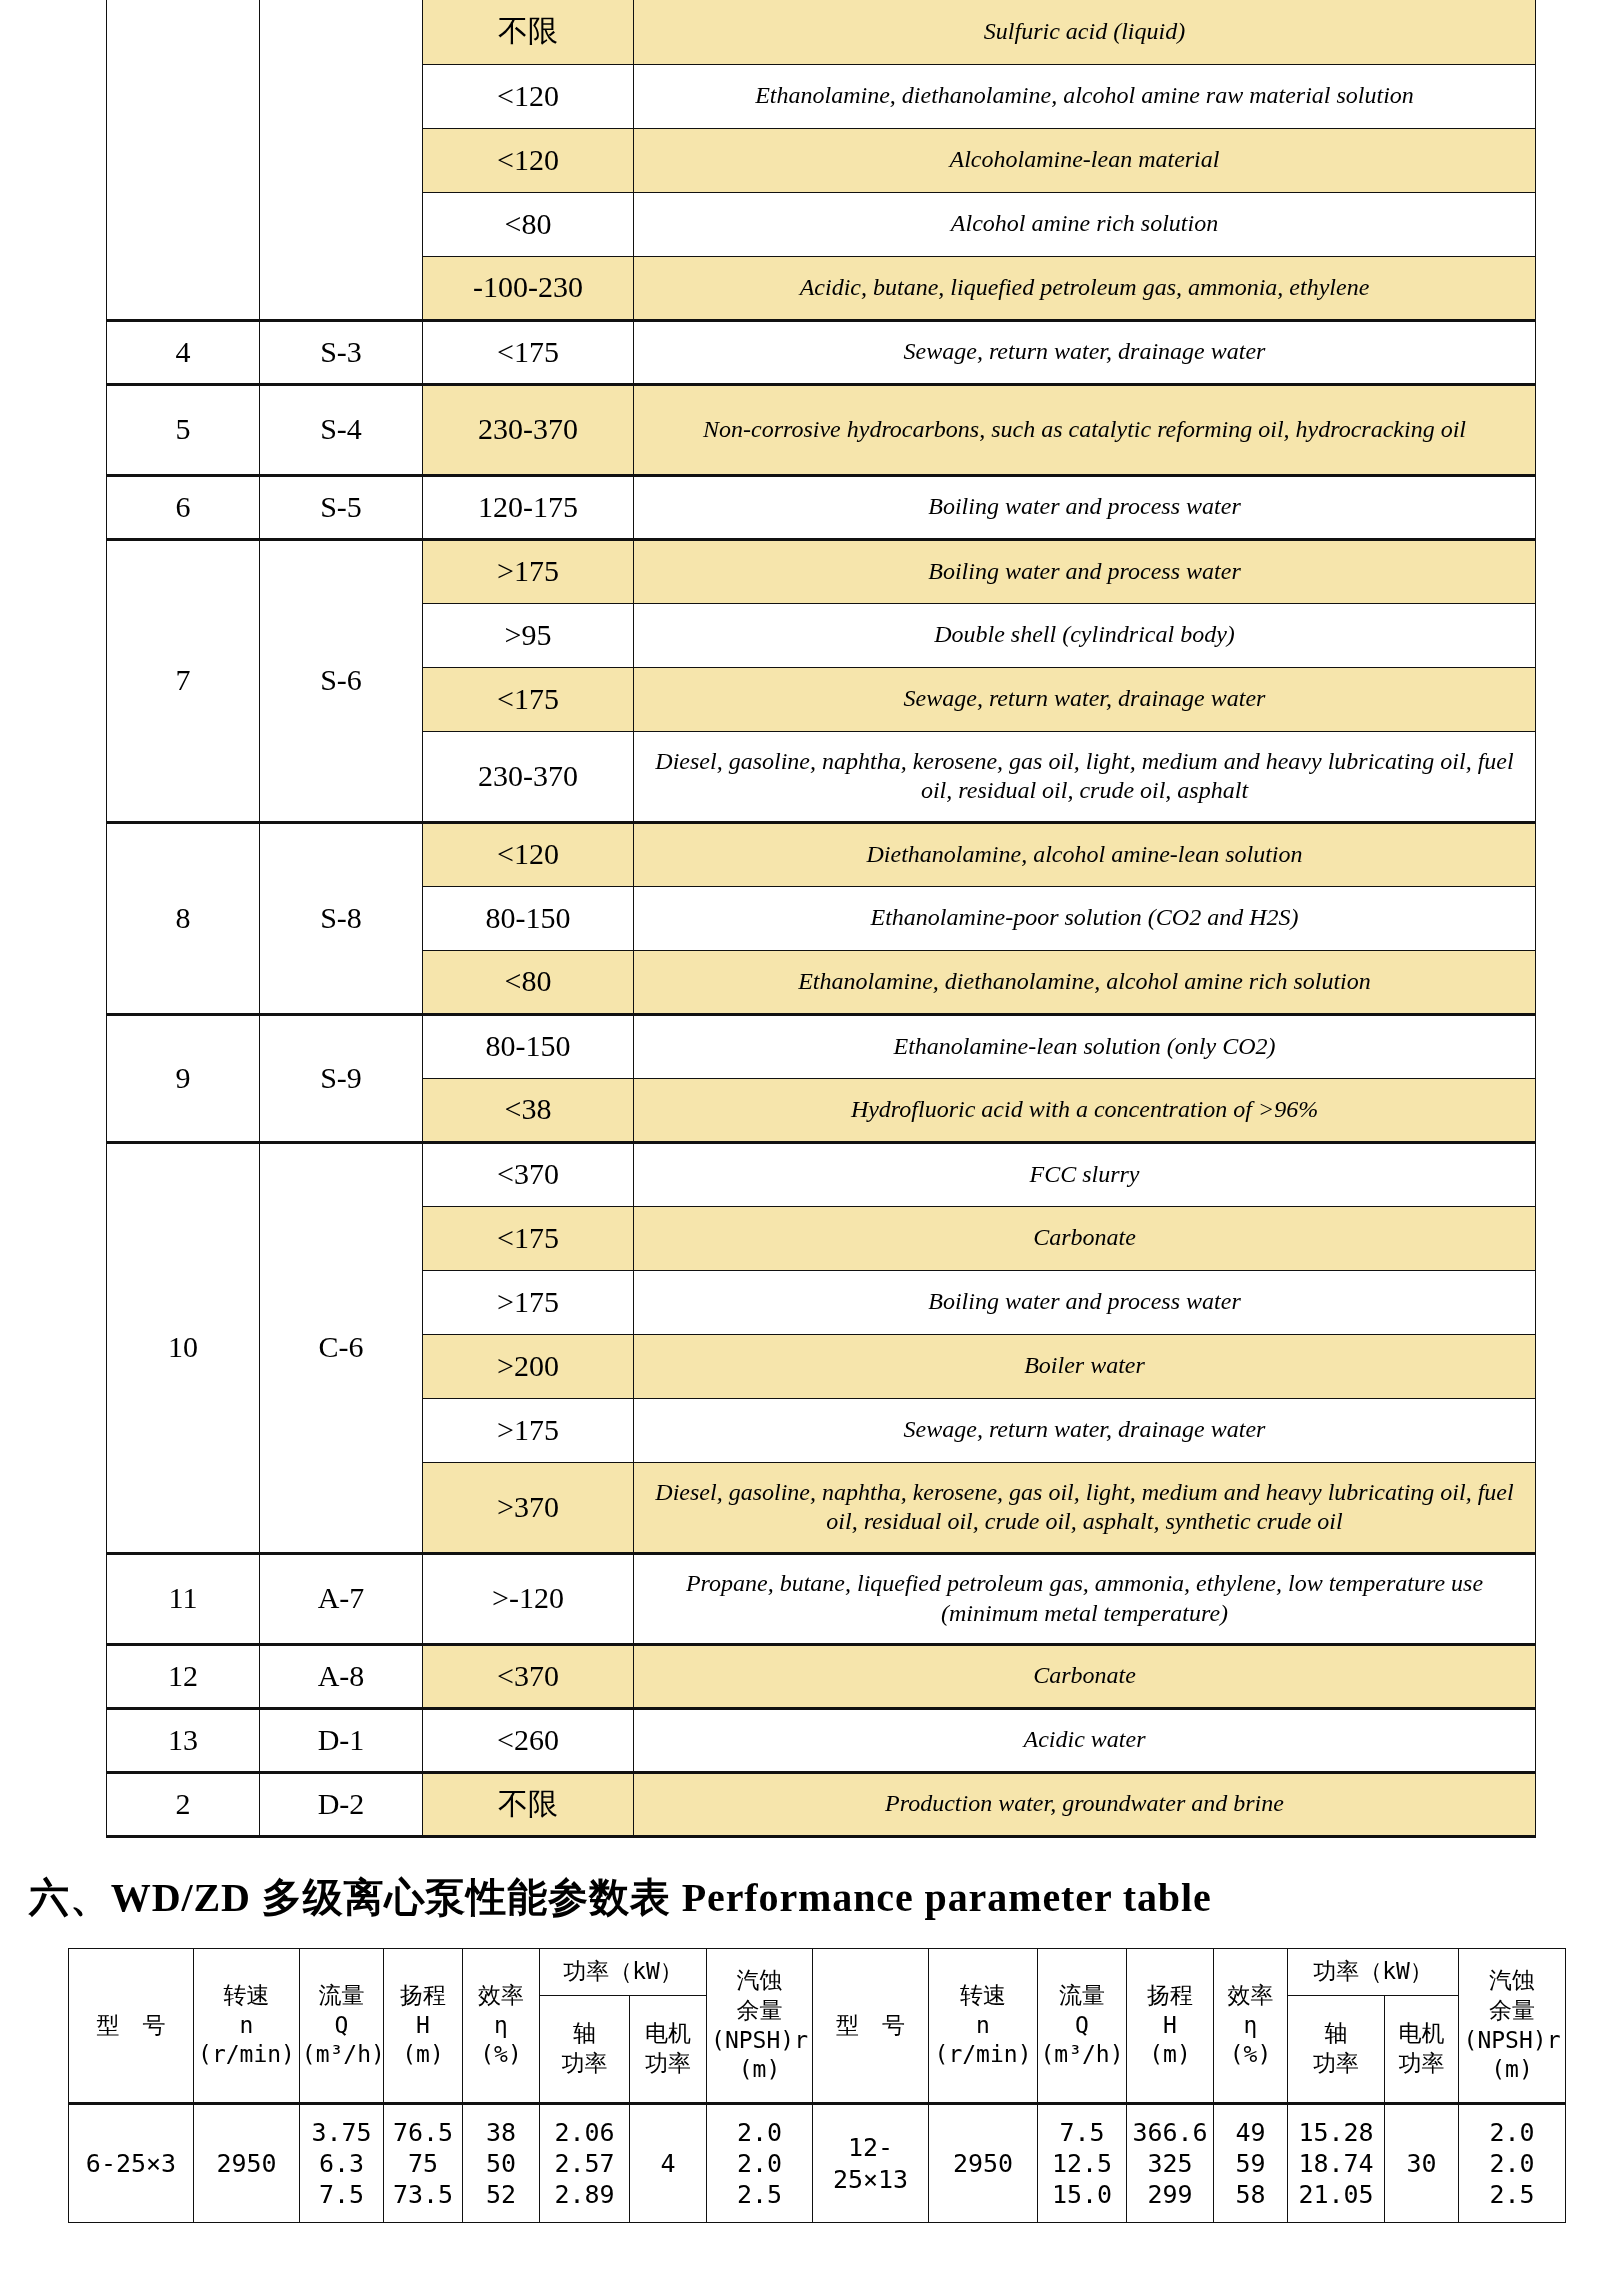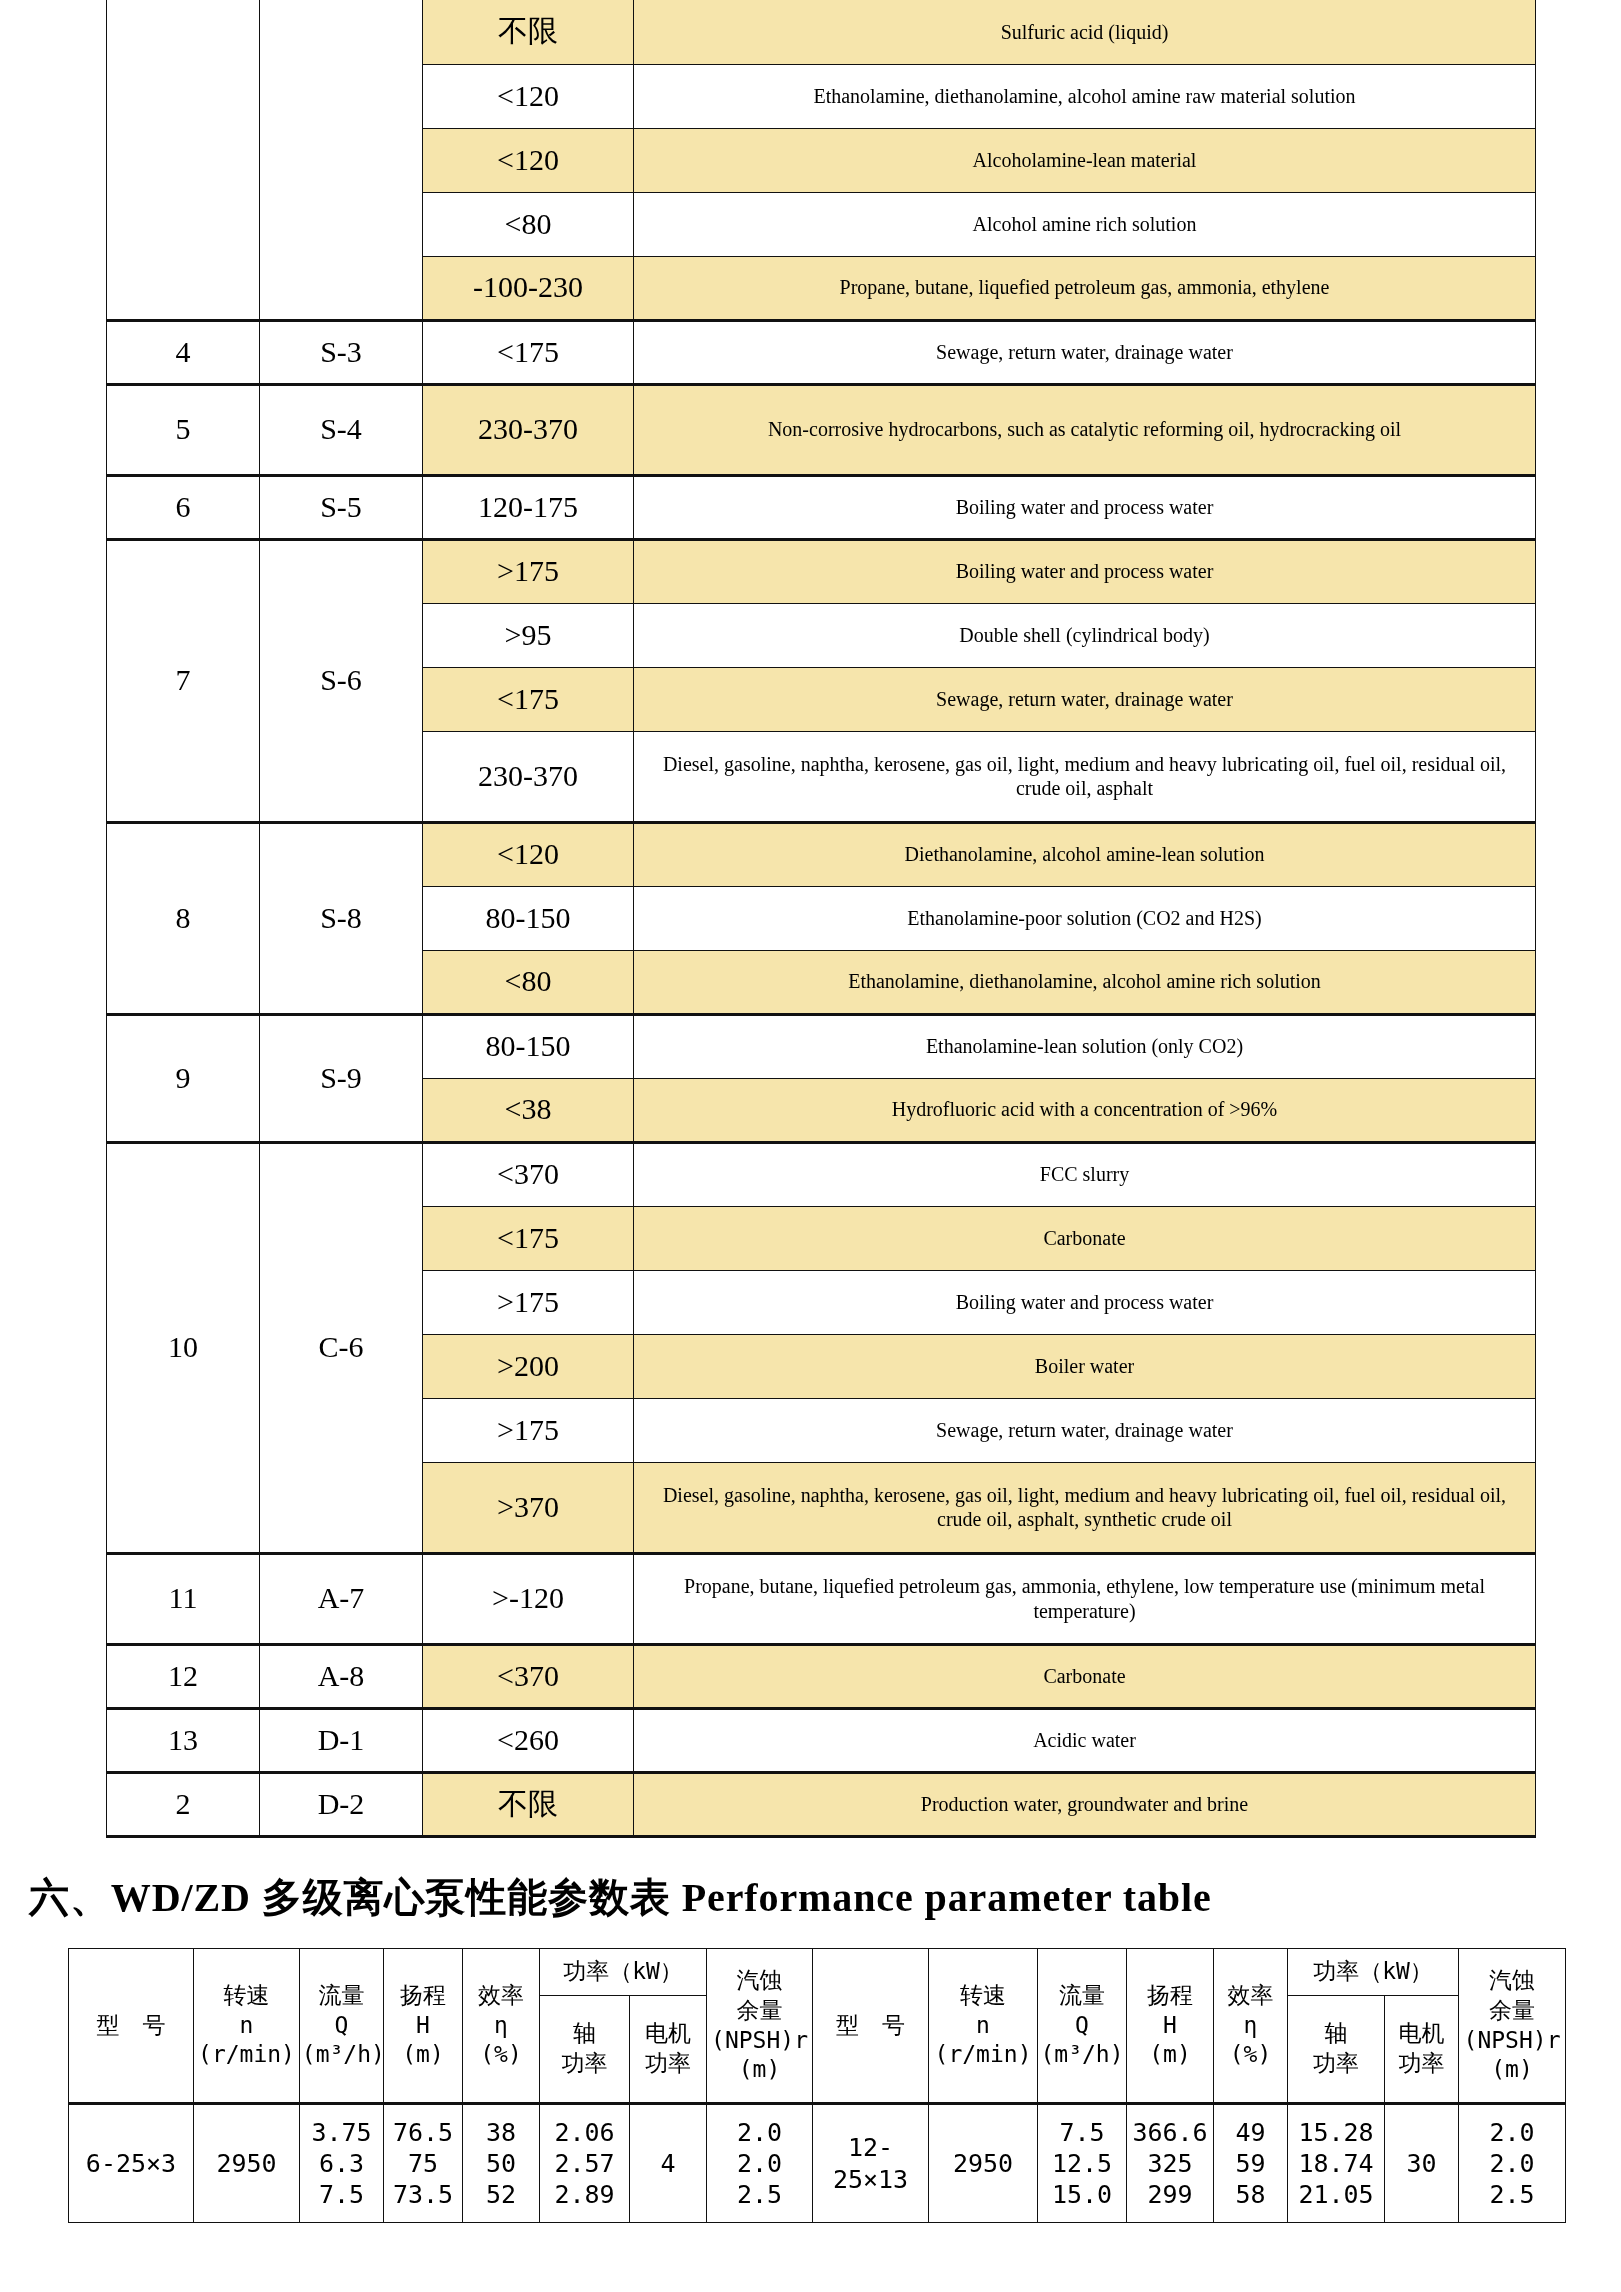--- a/index.html
+++ b/index.html
@@ -26,21 +26,21 @@
   .t1 col.c4 { width: 902px; }
   .t1 tr { height: 64px; }
   .t1 tr.tall { height: 91px; }
   .t1 td {
     border: 1.8px solid #111;
     text-align: center; vertical-align: middle;
     font-size: 30px; line-height: 1.22;
     padding: 1.8px 9px;
     background: #fff;
   }
-  .t1 td.desc { font-size: 20px; padding: 1.8px 19.7px; }
+  .t1 td.desc { font-size: 24px; padding: 1.8px 19.7px; font-style: italic; }
   .t1 tr.grp td { border-top: 3.6px solid #111; }
   .t1 tr.first td { border-top: none; }
   .t1 td.lastrow { border-bottom: 3.6px solid #111; }
   .t1 td.hl { background: var(--hl, #F6E5AC); }
 
   
   .sec-title {
     position: absolute; left: 29px; top: 1870px;
     font-size: 40px; font-weight: bold;
     letter-spacing: 0.9px;
@@ -100,21 +100,21 @@
         <tr>
           <td class="temp hl">&lt;120</td>
           <td class="desc hl">Alcoholamine-lean material</td>
         </tr>
         <tr>
           <td class="temp">&lt;80</td>
           <td class="desc">Alcohol amine rich solution</td>
         </tr>
         <tr>
           <td class="temp hl">-100-230</td>
-          <td class="desc hl">Propane, butane, liquefied petroleum gas, ammonia, ethylene</td>
+          <td class="desc hl">Acidic, butane, liquefied petroleum gas, ammonia, ethylene</td>
         </tr>
         <tr class="grp">
           <td class="no" rowspan="1">4</td>
           <td class="code" rowspan="1">S-3</td>
           <td class="temp">&lt;175</td>
           <td class="desc">Sewage, return water, drainage water</td>
         </tr>
         <tr class="tall grp">
           <td class="no" rowspan="1">5</td>
           <td class="code" rowspan="1">S-4</td>

